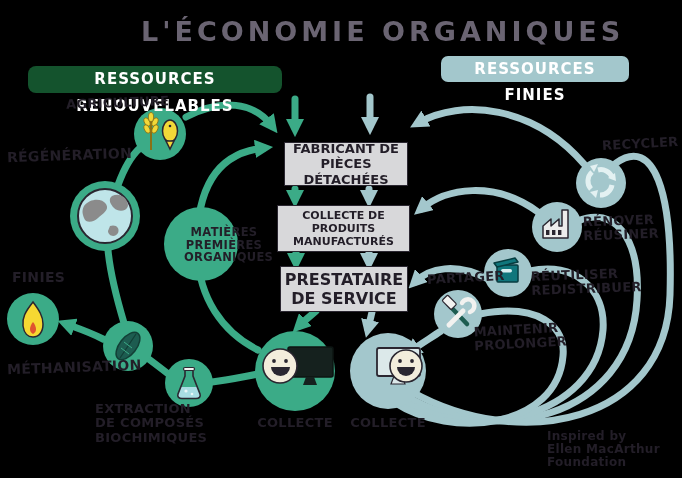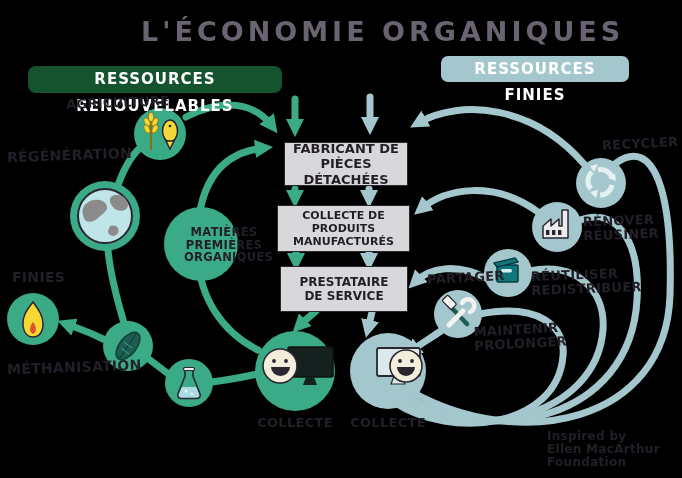--- a/index.html
+++ b/index.html
@@ -169,27 +169,30 @@
 
   <div class="title">L'ÉCONOMIE ORGANIQUES</div>
 
   <div class="badge badge-left">RESSOURCES RENOUVELABLES</div>
   <div class="badge badge-right">RESSOURCES FINIES</div>
 
   <div class="cbox" style="left:276px;top:142px;width:122px;height:42px;font-size:13px;">FABRICANT DE
 PIÈCES DÉTACHÉES</div>
   <div class="cbox" style="left:269px;top:205px;width:131px;height:45px;font-size:11px;">COLLECTE DE PRODUITS
 MANUFACTURÉS</div>
-  <div class="cbox" style="left:272px;top:266px;width:126px;height:44px;font-size:12px;">PRESTATAIRE
+  <div class="cbox" style="left:272px;top:266px;width:126px;height:44px;font-size:16px;">PRESTATAIRE
 DE SERVICE</div>
 
   <div class="lbl" style="left:66px;top:96px;transform:rotate(-2deg);">AGRICULTURE</div>
   <div class="lbl" style="left:7px;top:148px;font-size:14px;transform:rotate(-2deg);">RÉGÉNÉRATION</div>
   <div class="lbl" style="left:12px;top:270px;font-size:14px;">FINIES</div>
   <div class="lbl" style="left:7px;top:360px;font-size:14px;transform:rotate(-2deg);">MÉTHANISATION</div>
+  <div class="lbl" style="left:95px;top:402px;">EXTRACTION
+DE COMPOSÉS
+BIOCHIMIQUES</div>
   <div class="lbl ctr" style="left:162px;top:226px;width:80px;font-size:11.5px;margin-left:22px;">MATIÈRES
 PREMIÈRES
 ORGANIQUES</div>
   <div class="lbl ctr" style="left:255px;top:416px;width:80px;">COLLECTE</div>
 
   <div class="lbl" style="left:602px;top:137px;transform:rotate(-3deg);">RECYCLER</div>
   <div class="lbl" style="left:583px;top:214px;transform:rotate(-2deg);">RÉNOVER
 RÉUSINER</div>
   <div class="lbl" style="left:531px;top:268px;transform:rotate(-2deg);">RÉUTILISER
 REDISTRIBUER</div>

